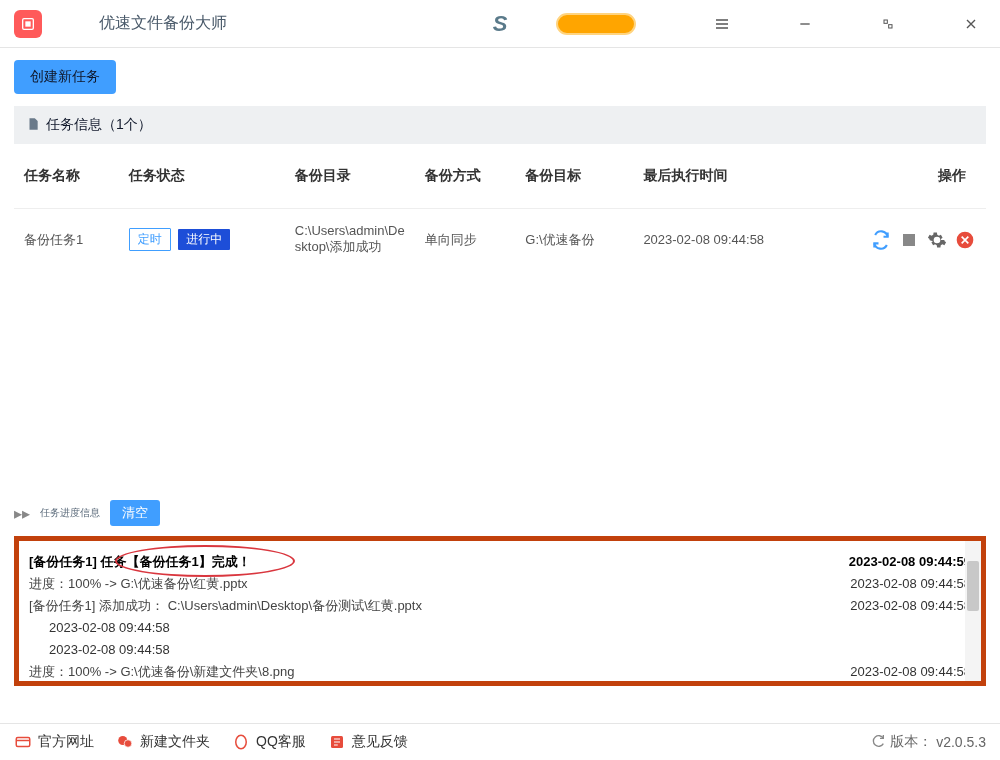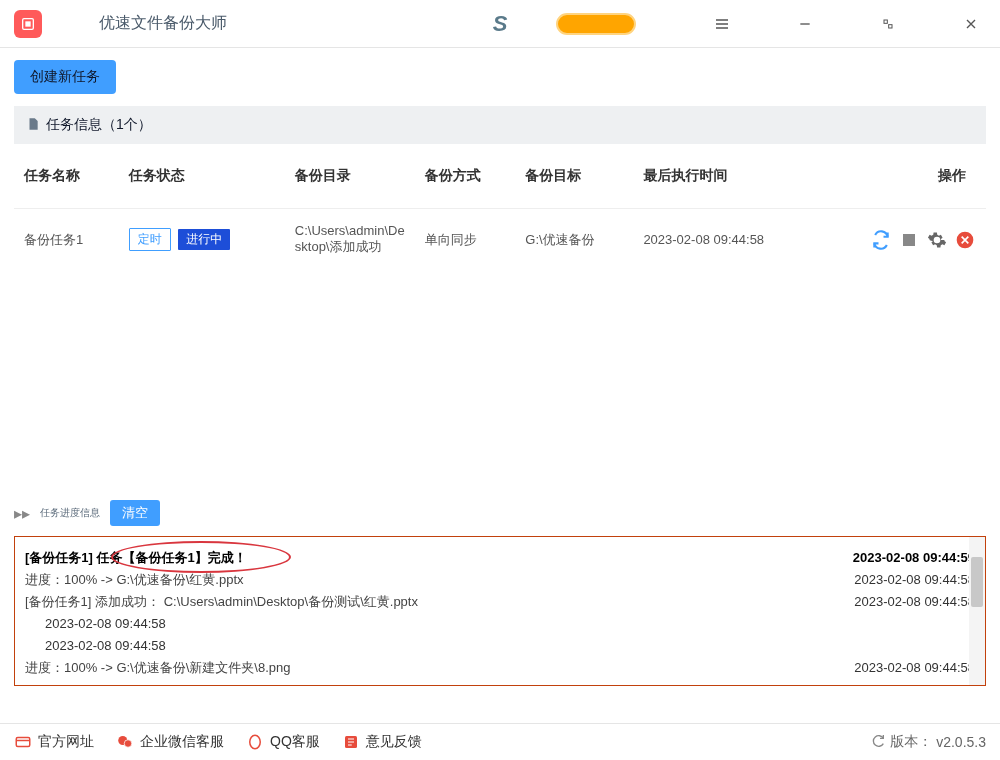--- a/index.html
+++ b/index.html
@@ -23,21 +23,21 @@
 td{padding:14px 10px;font-size:13px;color:#555;vertical-align:middle;}
 .badge{display:inline-block;padding:2px 8px;border-radius:1px;font-size:12px;margin-right:4px;}
 .badge-blue{border:1px solid #409eff;color:#409eff;background:#fff;}
 .badge-green{background:#1d4ed8;color:#fff;}
 .actions{display:flex;gap:6px;align-items:center;justify-content:flex-end;}
 .act-btn{width:22px;height:22px;display:flex;align-items:center;justify-content:center;cursor:pointer;}
 .progress-section{position:absolute;left:14px;right:14px;top:500px;}
 .progress-header{display:flex;align-items:center;gap:10px;margin-bottom:10px;}
 .progress-title{font-size:10px;color:#5a6a7a;}
 .btn-clear{background:#409eff;color:#fff;border:none;padding:4px 12px;border-radius:3px;font-size:13px;cursor:pointer;}
-.log-box{border:1px solid #c2410c;height:150px;overflow-y:auto;padding:10px;font-size:13px;color:#444;position:relative;}
+.log-box{border:5px solid #c2410c;height:150px;overflow-y:auto;padding:10px;font-size:13px;color:#444;position:relative;}
 .log-row{display:flex;justify-content:space-between;line-height:22px;}
 .log-left{flex:1;white-space:nowrap;overflow:hidden;text-overflow:ellipsis;}
 .log-time{color:#333;margin-left:20px;}
 .log-row.bold .log-left,.log-row.bold .log-time{font-weight:bold;color:#000;}
 .circle-annot{position:absolute;border:2px solid #d9363e;border-radius:50%;width:180px;height:32px;left:96px;top:4px;pointer-events:none;}
 .scrollbar-fake{position:absolute;right:0;top:0;bottom:0;width:16px;background:#f4f4f4;}
 .scrollbar-thumb{position:absolute;right:2px;top:20px;width:12px;height:50px;background:#c8c8c8;border-radius:2px;}
 .footer{position:absolute;bottom:0;left:0;right:0;height:36px;border-top:1px solid #e5e5e5;display:flex;align-items:center;padding:18px 14px;font-size:14px;}
 .foot-link{display:flex;align-items:center;margin-right:22px;color:#333;cursor:pointer;}
 .foot-link .ico{width:18px;height:18px;margin-right:6px;display:flex;align-items:center;justify-content:center;}
@@ -199,21 +199,21 @@
       </span>
     <span>官方网址</span>
   </div>
   <div class="foot-link">
     <span class="ico">
         <svg width="18" height="18" viewBox="0 0 24 24" fill="#e74c3c">
           <circle cx="9" cy="10" r="6"></circle>
           <circle cx="16" cy="14" r="5" fill="#e74c3c" stroke="#fff"></circle>
         </svg>
       </span>
-    <span>企业微信客服</span>
+    <span>新建文件夹</span>
   </div>
   <div class="foot-link">
     <span class="ico">
         <svg width="18" height="18" viewBox="0 0 24 24" fill="none" stroke="#e74c3c" stroke-width="2">
           <ellipse cx="12" cy="12" rx="7" ry="9"></ellipse>
         </svg>
       </span>
     <span>QQ客服</span>
   </div>
   <div class="foot-link">

